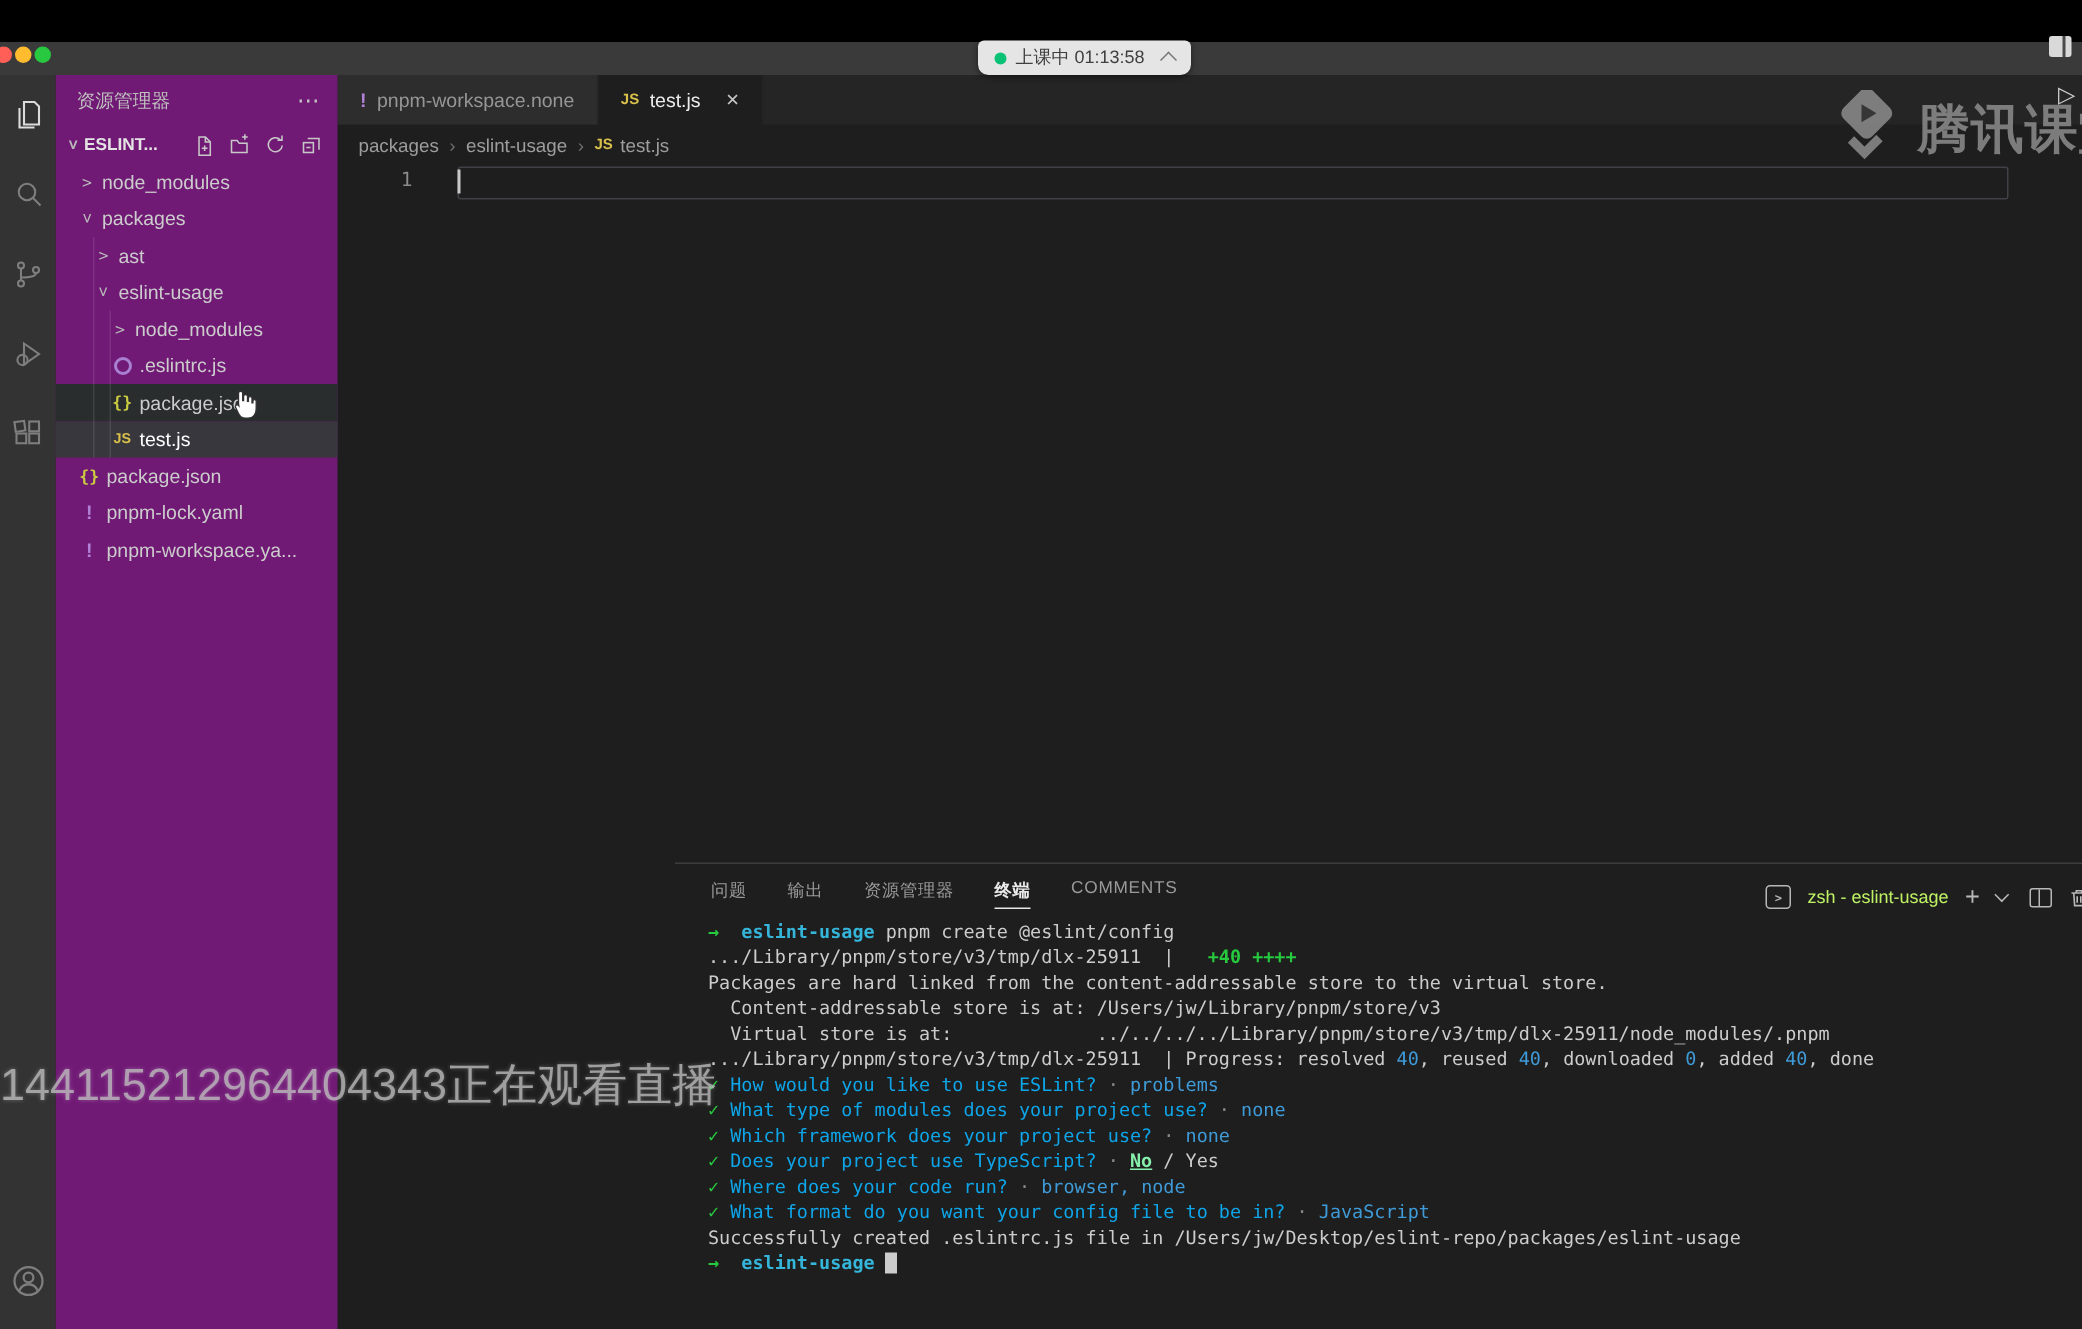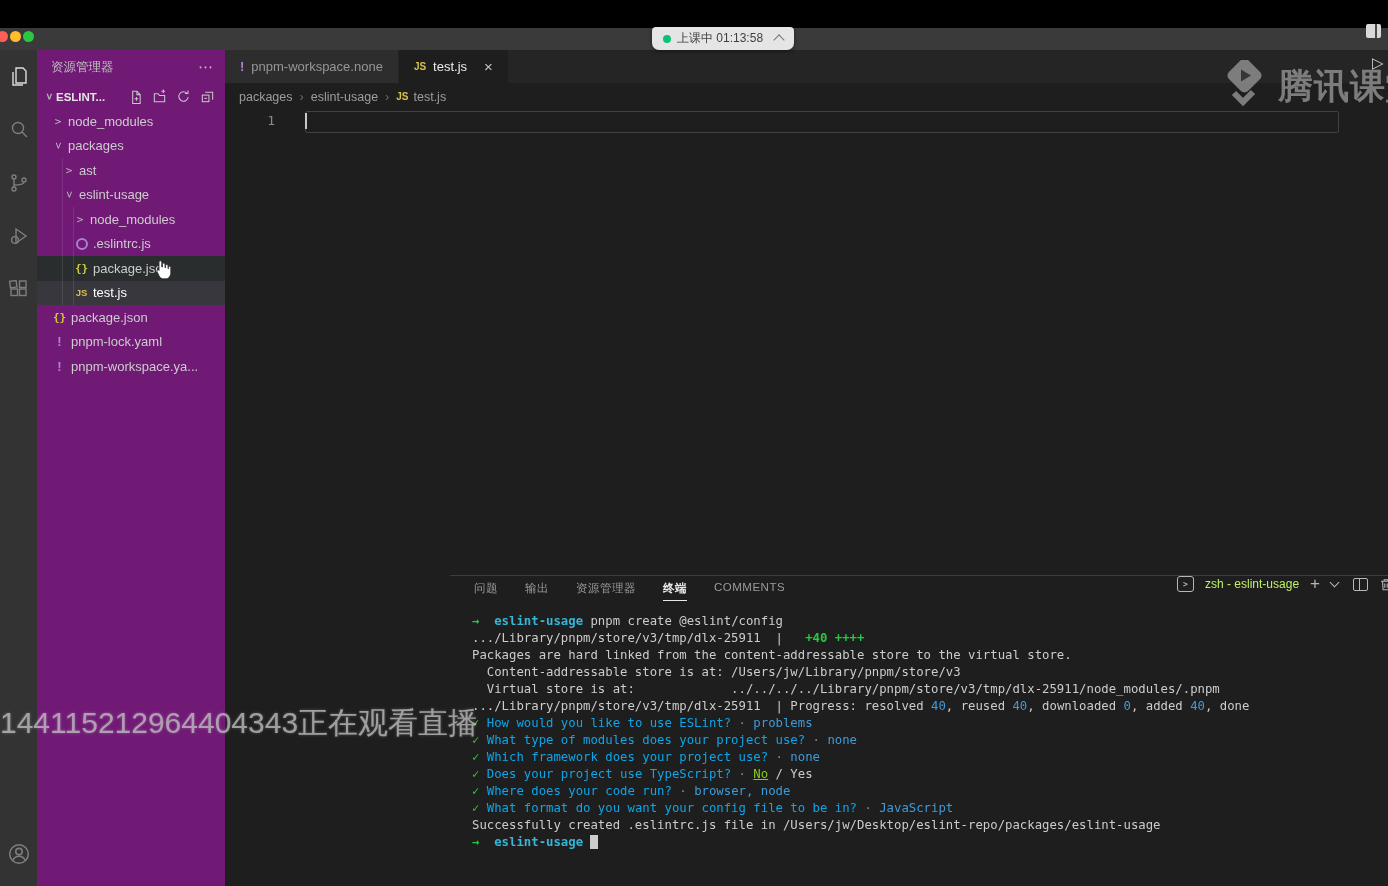--- a/index.html
+++ b/index.html
@@ -51,42 +51,42 @@
   .breadcrumb .sep{margin:0 7px;color:#6e6e6e;}
   .breadcrumb .fi-js{margin-right:5px;}
   .editor{position:relative;height:415px;}
   .gutter{position:absolute;left:28px;top:3px;width:22px;text-align:right;font-family:"DejaVu Sans Mono",monospace;
           font-size:13px;color:#8a8a8a;}
   .cur-line{position:absolute;left:80px;top:1px;width:1032px;height:20px;border:1px solid #404046;border-radius:2px;}
   .caret{position:absolute;left:80px;top:3px;width:2px;height:16px;background:#c8c8c8;}
   
   .panel{position:absolute;left:225px;top:525px;right:0;bottom:0;background:#1e1e1e;
          border-top:1px solid rgba(204,204,204,0.18);}
-  .panel-header{height:30px;display:flex;align-items:flex-start;padding-left:24px;}
+  .panel-header{height:30px;display:flex;align-items:flex-end;padding-left:24px;}
   .ptabs{display:flex;gap:27px;}
   .ptab{font-size:11.5px;color:#9a9a9a;letter-spacing:.5px;padding:5px 0 4px;cursor:pointer;}
   .ptab.active{color:#eaeaea;font-weight:bold;border-bottom:1px solid #e7e7e7;}
   .pctrl{margin-left:auto;display:flex;align-items:center;gap:11px;color:#b8b8b8;padding-right:0;}
   .term-badge{width:15px;height:14px;border:1px solid #b8b8b8;border-radius:3px;display:flex;align-items:center;
               justify-content:center;font-size:8px;font-weight:bold;font-family:"DejaVu Sans Mono",monospace;}
   .shell-label{font-size:12px;color:#bef264;}
   .plus{font-size:17px;font-weight:300;line-height:1;margin-top:-2px;}
   .chev-dn{width:6px;height:6px;border-right:1.4px solid #b8b8b8;border-bottom:1.4px solid #b8b8b8;
            transform:rotate(45deg);margin-top:-4px;}
   .spliticon{width:13px;height:11px;border:1px solid #b8b8b8;border-radius:2px;position:relative;margin-left:4px;}
   .spliticon::after{content:"";position:absolute;left:5px;top:0;bottom:0;width:1px;background:#b8b8b8;}
   .trash{margin-right:-5px;}
   .term{padding:7px 0 0 22px;font-family:"DejaVu Sans Mono",monospace;font-size:12.3px;line-height:17px;
         color:#cccccc;white-space:pre;}
   .sg-p{color:#cccccc;}
   .sg-b{color:#0ea5e9;font-weight:normal;}
   .sg-g{color:#27c93f;font-weight:bold;}
   .sg-c{color:#3f9bd8;}
   .sg-cb{color:#34b5d9;font-weight:bold;}
-  .sg-u{color:#84cc16;text-decoration:underline;}
+  .sg-u{color:#86efac;text-decoration:underline;font-weight:bold;}
   .sg-d{color:#8a8a8a;}
   .sg-cur{background:#cccccc;color:#1e1e1e;}
   
   .watermark{position:absolute;left:0;top:703px;z-index:45;font-size:30px;color:#c0c0c0;opacity:.8;
              white-space:nowrap;text-shadow:0 0 3px rgba(255,255,255,.35);}
   .timer-pill{position:absolute;left:652px;top:27px;height:23px;background:#e5e5e5;border-radius:4px 4px 7px 7px;
               display:flex;align-items:center;gap:6px;padding:0 11px;z-index:50;
               box-shadow:0 1px 4px rgba(0,0,0,.45);cursor:pointer;}
   .dot{width:8px;height:8px;border-radius:50%;background:#0ac275;}
   .timer-text{font-size:12px;color:#3f3f3f;font-weight:500;}

